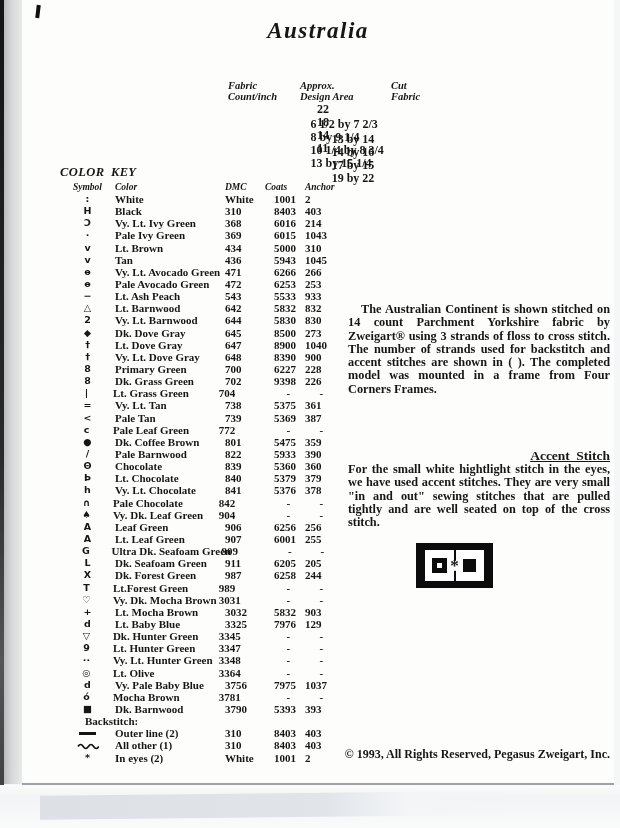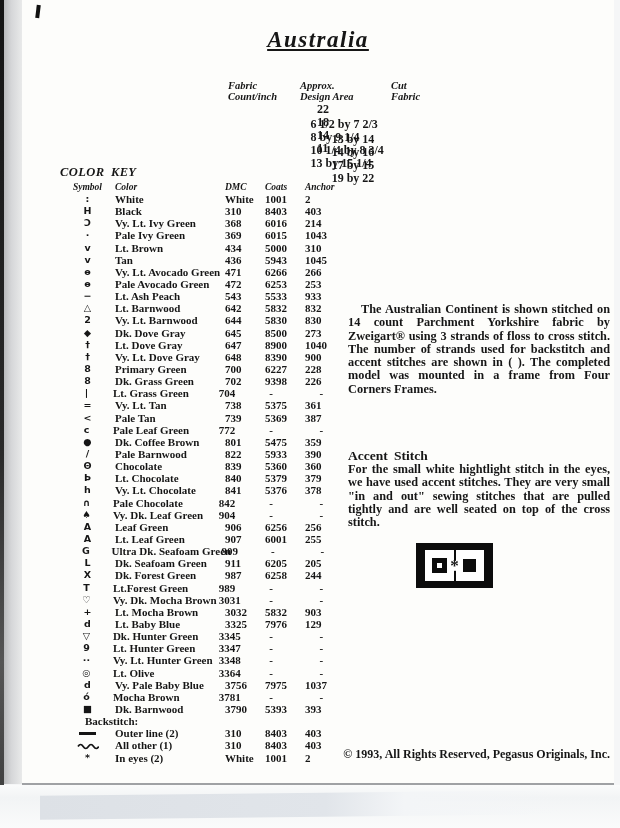--- a/index.html
+++ b/index.html
@@ -17,21 +17,21 @@
   .corner-tick{position:absolute;left:36px;top:5px;width:4px;height:13px;background:#101010;transform:rotate(7deg);}
   .page-bottom-edge{position:absolute;left:22px;top:783px;width:592px;height:2px;background:#9fa1a4;}
   .scan-bottom{position:absolute;left:0;top:785px;width:620px;height:43px;
     background:linear-gradient(180deg,#fafbfb 0%,#f2f4f5 30%,#fafbfb 100%);}
   .scan-bottom::after{content:"";position:absolute;left:40px;top:8px;width:520px;height:24px;
     background:linear-gradient(90deg,#dde1e6 0%,#e1e5ea 55%,#f3f5f7 70%,rgba(250,251,251,0) 100%);
     transform:skewY(-0.6deg);}
   
   .title-block{position:absolute;left:22px;top:14px;width:592px;text-align:center;}
   .title-1{font:italic 700 28px "Liberation Serif",serif;letter-spacing:1px;word-spacing:9px;}
-  .title-2{font:italic 700 23px "Liberation Serif",serif;letter-spacing:1.5px;margin-top:13px;text-decoration:underline;}
+  .title-2{font:italic 700 23px "Liberation Serif",serif;letter-spacing:1.5px;margin-top:4px;}
   
   .sc-block{position:absolute;left:228px;top:80px;width:250px;}
   .sc-line{position:relative;font:400 14.5px "Liberation Serif",serif;height:17px;}
   .sc-value{position:absolute;left:80px;top:0;}
   .sc-head{display:flex;margin-top:1px;font:italic 700 10.5px "Liberation Serif",serif;line-height:10.5px;}
   .sc-col{white-space:nowrap;}
   .sc-col.c1{width:72px;}
   .sc-col.c2{width:85px;}
   .sc-col.c3{padding-left:6px;}
   .sc-row{display:flex;font:700 12px "Liberation Serif",serif;height:12.9px;align-items:center;flex-direction:column;}
@@ -44,31 +44,31 @@
   .key-head{display:flex;font:italic 700 9.5px "Liberation Serif",serif;margin-top:2px;height:11px;}
   .kh-sym{width:55px;text-align:center;}
   .kh-color{width:110px;}
   .kh-dmc{width:40px;}
   .kh-coats{width:40px;}
   .kh-anchor{width:42px;}
   .krow{display:flex;align-items:center;height:12.15px;font:700 11px/12px "Liberation Serif",serif;}
   .k-sym{width:55px;text-align:center;font-family:"DejaVu Sans",sans-serif;font-size:9.5px;font-weight:700;line-height:10px;}
   .k-color{width:110px;white-space:nowrap;}
   .k-dmc{width:40px;white-space:nowrap;}
-  .k-coats{width:40px;white-space:nowrap;}
+  .k-coats{width:40px;white-space:nowrap;text-align:center;}
   .k-anchor{width:42px;white-space:nowrap;}
   .dash{padding-left:12px;}
   .k-sublabel{height:12.15px;display:flex;align-items:center;padding-left:25px;font:700 11px "Liberation Serif",serif;}
   .bs-line{display:inline-block;width:17px;height:3px;background:#141414;vertical-align:middle;}
   .bs-wavy{vertical-align:middle;}
   
   .desc{position:absolute;left:348px;top:303px;width:262px;
     font:600 12.3px/13.3px "Liberation Serif",serif;text-align:justify;text-indent:13px;}
-  .accent-head{position:absolute;left:348px;top:448px;width:262px;text-align:left;
-    font:700 13.5px "Liberation Serif",serif;word-spacing:3px;}
+  .accent-head{position:absolute;left:348px;top:448px;width:262px;text-align:right;
+    font:700 13.5px "Liberation Serif",serif;word-spacing:3px;text-decoration:underline;}
   .accent-body{position:absolute;left:348px;top:463px;width:262px;
     font:600 12.3px/13.3px "Liberation Serif",serif;text-align:justify;}
   
   .diagram{position:absolute;left:416px;top:543px;width:77px;height:45px;background:#0c0c0c;
     padding:7px 9px;box-sizing:border-box;}
   .diag-inner{position:relative;width:100%;height:100%;background:#fff;display:flex;}
   .diag-cell{flex:1;display:flex;align-items:center;justify-content:center;}
   .diag-divider{width:2px;background:#0c0c0c;}
   .diag-sq-hollow{width:15px;height:15px;box-sizing:border-box;border:5px solid #0c0c0c;background:#fff;}
   .diag-sq-solid{width:13px;height:13px;background:#0c0c0c;}
@@ -479,13 +479,13 @@
       <div class="diag-sq-hollow"></div>
     </div>
     <div class="diag-divider"></div>
     <div class="diag-cell">
       <div class="diag-sq-solid"></div>
     </div>
     <span class="diag-star">*</span>
   </div>
 </div>
 
-<div class="copyright">© 1993, All Rights Reserved, Pegasus Originals, Inc.</div>
+<div class="copyright">© 1993, All Rights Reserved, Pegasus Zweigart, Inc.</div>
 
 </body></html>

